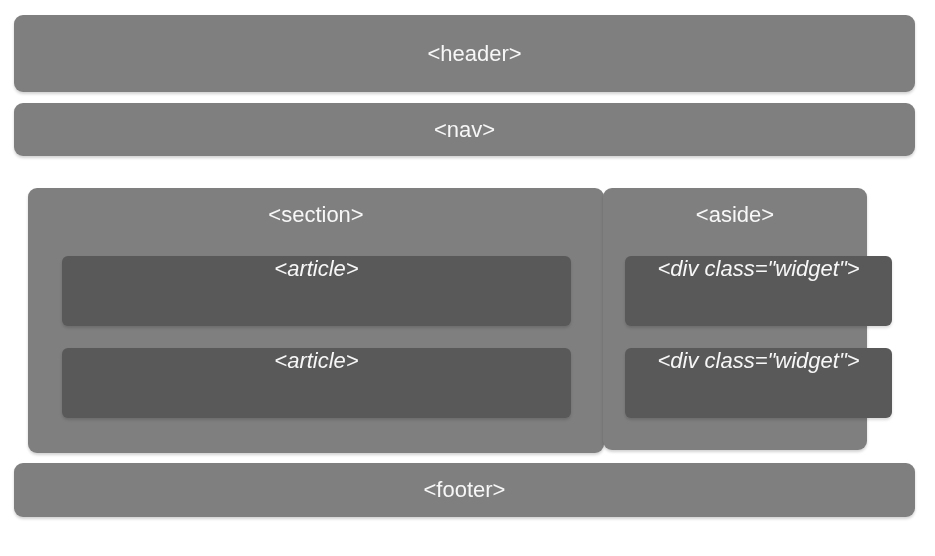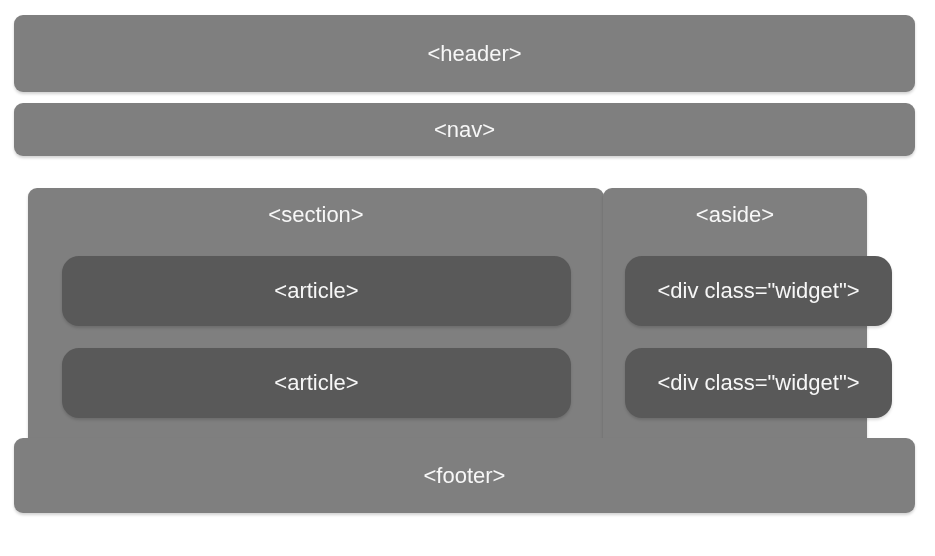--- a/index.html
+++ b/index.html
@@ -29,41 +29,41 @@
     box-shadow: 0 2px 3px rgba(0,0,0,0.18);
   }
   .box.centered {
     display: flex;
     align-items: center;
     justify-content: center;
   }
   .inner-box {
     position: absolute;
     background: var(--inner_box);
-    border-radius: 17px;
+    border-radius: 6px;
     color: var(--text);
     font-size: 22px;
     display: flex;
-    align-items: center;
     justify-content: center;
     box-shadow: 0 2px 3px rgba(0,0,0,0.15);
+    font-style: italic;
   }
   .container-label {
     position: absolute;
     left: 0;
     right: 0;
     top: 14px;
     text-align: center;
   }
   
   .header-box  { left: 14px; top: 15px;  width: 901px; height: 77px; padding-left: 20px; }
   .nav-box     { left: 14px; top: 103px; width: 901px; height: 53px; }
   .section-box { left: 28px; top: 188px; width: 576px; height: 265px; }
   .aside-box   { left: 603px; top: 188px; width: 264px; height: 262px; }
-  .footer-box  { left: 14px; top: 438px; width: 901px; height: 75px; }
+  .footer-box  { left: 14px; top: 463px; width: 901px; height: 54px; }
 
   .article-box { left: 34px; width: 509px; height: 70px; }
   .article-box.first  { top: 68px; }
   .article-box.second { top: 160px; }
 
   .widget-box { left: 22px; width: 267px; height: 70px; }
   .widget-box.first  { top: 68px; }
   .widget-box.second { top: 160px; }
 </style>
 </head>

